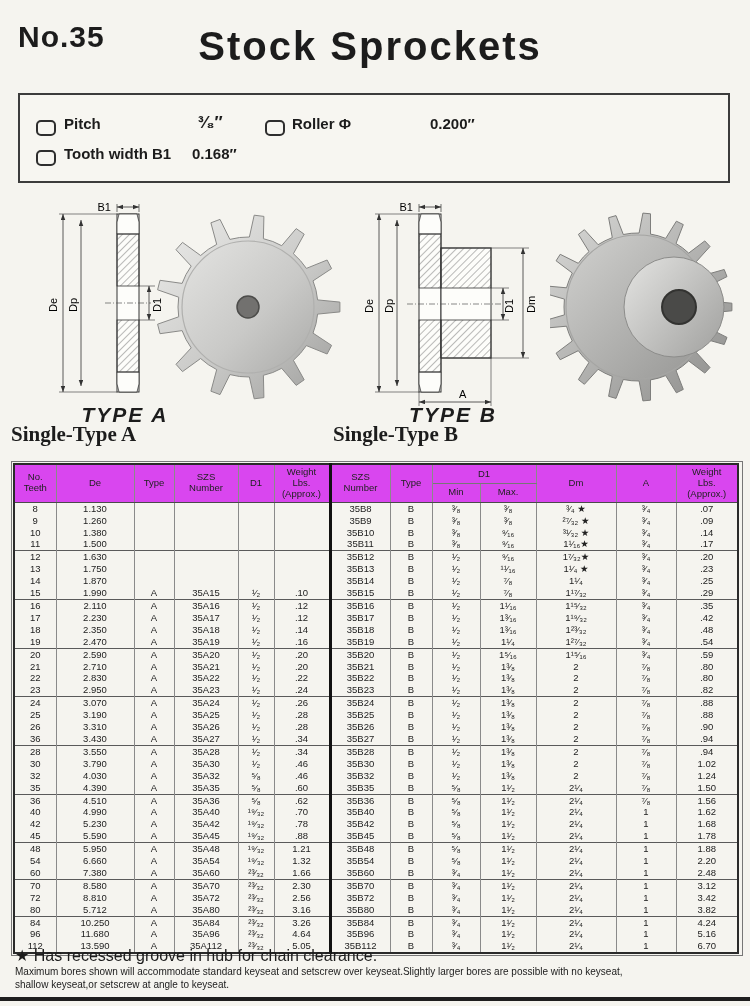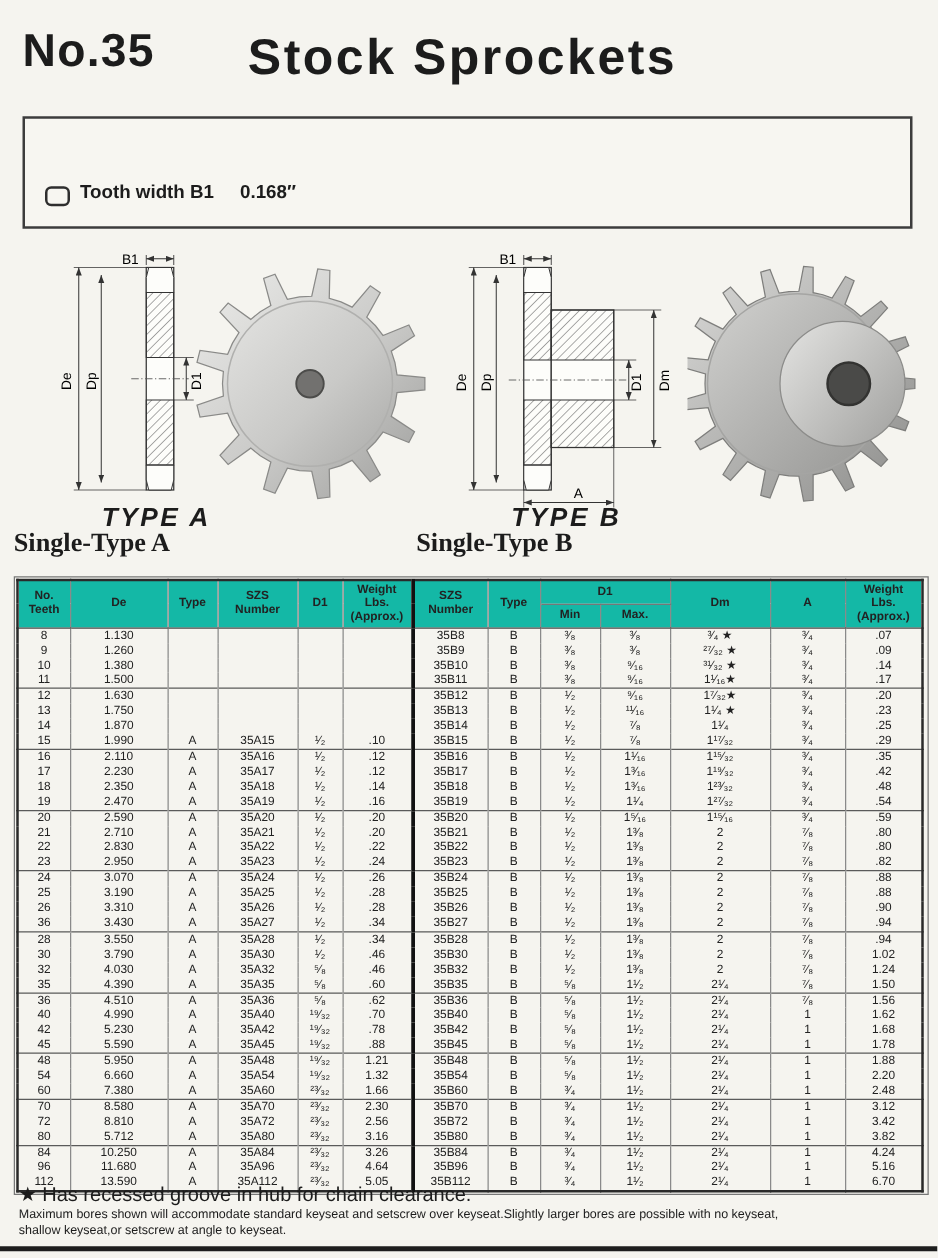--- a/index.html
+++ b/index.html
@@ -3,21 +3,21 @@
 <meta charset="utf-8">
 <style>
   html,body{margin:0;padding:0;}
   body{
     width:750px;height:1006px;position:relative;overflow:hidden;
     background:#f5f4ef;color:#1c1c1c;
     font-family:"Liberation Sans","DejaVu Sans",sans-serif;
   }
   .abs{position:absolute;}
   
-  .doc-no{left:18px;top:20px;font-size:37px;font-weight:bold;letter-spacing:1px;}
+  .doc-no{left:18px;top:20px;font-size:30px;font-weight:bold;letter-spacing:1px;}
   .doc-title{left:170px;top:24px;width:400px;text-align:center;font-size:40px;font-weight:bold;letter-spacing:2px;}
   
   .spec-box{left:18px;top:93px;width:708px;height:86px;border:2px solid #3c3c3c;background:#f7f6f1;}
   .spec-row{position:absolute;left:0;width:100%;height:24px;}
   .chk{display:inline-block;width:16px;height:12px;border:2px solid #2e2e2e;border-radius:5px;vertical-align:middle;background:#f7f6f1;}
   .spec-label{font-size:15px;font-weight:bold;vertical-align:middle;}
   .spec-val{font-size:15px;font-weight:bold;vertical-align:middle;}
   .frac-big{font-size:17px;}
   
   .cap-type{font-size:21px;font-style:italic;font-weight:bold;letter-spacing:2px;text-align:center;}
@@ -25,38 +25,46 @@
   svg text{font-family:"Liberation Sans","DejaVu Sans",sans-serif;}
   
   .tbl-wrap{left:11px;top:461px;width:728px;border:1px solid #777;padding:1px;background:#f5f4ef;}
   table.cat{border-collapse:collapse;table-layout:fixed;width:724px;border:2px solid #2a2a2a;}
   .cat th,.cat td{
     border-left:1px solid #8a8a8a;border-right:1px solid #8a8a8a;
     text-align:center;overflow:hidden;white-space:nowrap;
     font-size:9.5px;color:#222;padding:0;
   }
   .cat thead th{
-    background:#14b8a6;border-bottom:1px solid #4a4a4a;font-weight:bold;
+    background:#d946ef;border-bottom:1px solid #4a4a4a;font-weight:normal;
     white-space:pre-line;line-height:1.15;padding:2px 0;vertical-align:middle;margin-left:13px;
   }
   .cat tbody td{height:11.9px;line-height:11.9px;}
   .cat tr.g td{border-top:1px solid #5a5a5a;}
   .cat td.dv,.cat th.dv{border-left:3px solid #111;}
   
   .foot1{left:15px;top:946px;font-size:16px;}
   .foot2{left:15px;top:966px;width:730px;font-size:10px;line-height:1.25;white-space:pre-line;}
   .bottom-rule{left:0;top:997px;width:750px;height:4px;background:#1e1e1e;}
 </style>
 </head>
 <body>
 
 <div class="abs doc-no">No.35</div>
 <div class="abs doc-title">Stock Sprockets</div>
 
 <div class="abs spec-box">
+  <div class="spec-row" style="top:18px;">
+    <span class="abs" style="left:16px;top:5px;"><span class="chk"></span></span>
+    <span class="abs spec-label" style="left:44px;top:2px;">Pitch</span>
+    <span class="abs spec-val frac-big" style="left:178px;top:0px;">³⁄₈″</span>
+    <span class="abs" style="left:245px;top:5px;"><span class="chk"></span></span>
+    <span class="abs spec-label" style="left:272px;top:2px;">Roller Φ</span>
+    <span class="abs spec-val" style="left:410px;top:2px;">0.200″</span>
+  </div>
   <div class="spec-row" style="top:48px;">
     <span class="abs" style="left:16px;top:5px;"><span class="chk"></span></span>
     <span class="abs spec-label" style="left:44px;top:2px;text-align:right;">Tooth width B1</span>
     <span class="abs spec-val" style="left:172px;top:2px;">0.168″</span>
   </div>
 </div>
 
 <div class="abs" style="left:15px;top:200px;width:335px;height:258px;">
   <svg class="abs" style="left:28px;top:0px;" width="120" height="205" viewBox="0 0 120 205">
     <defs>

